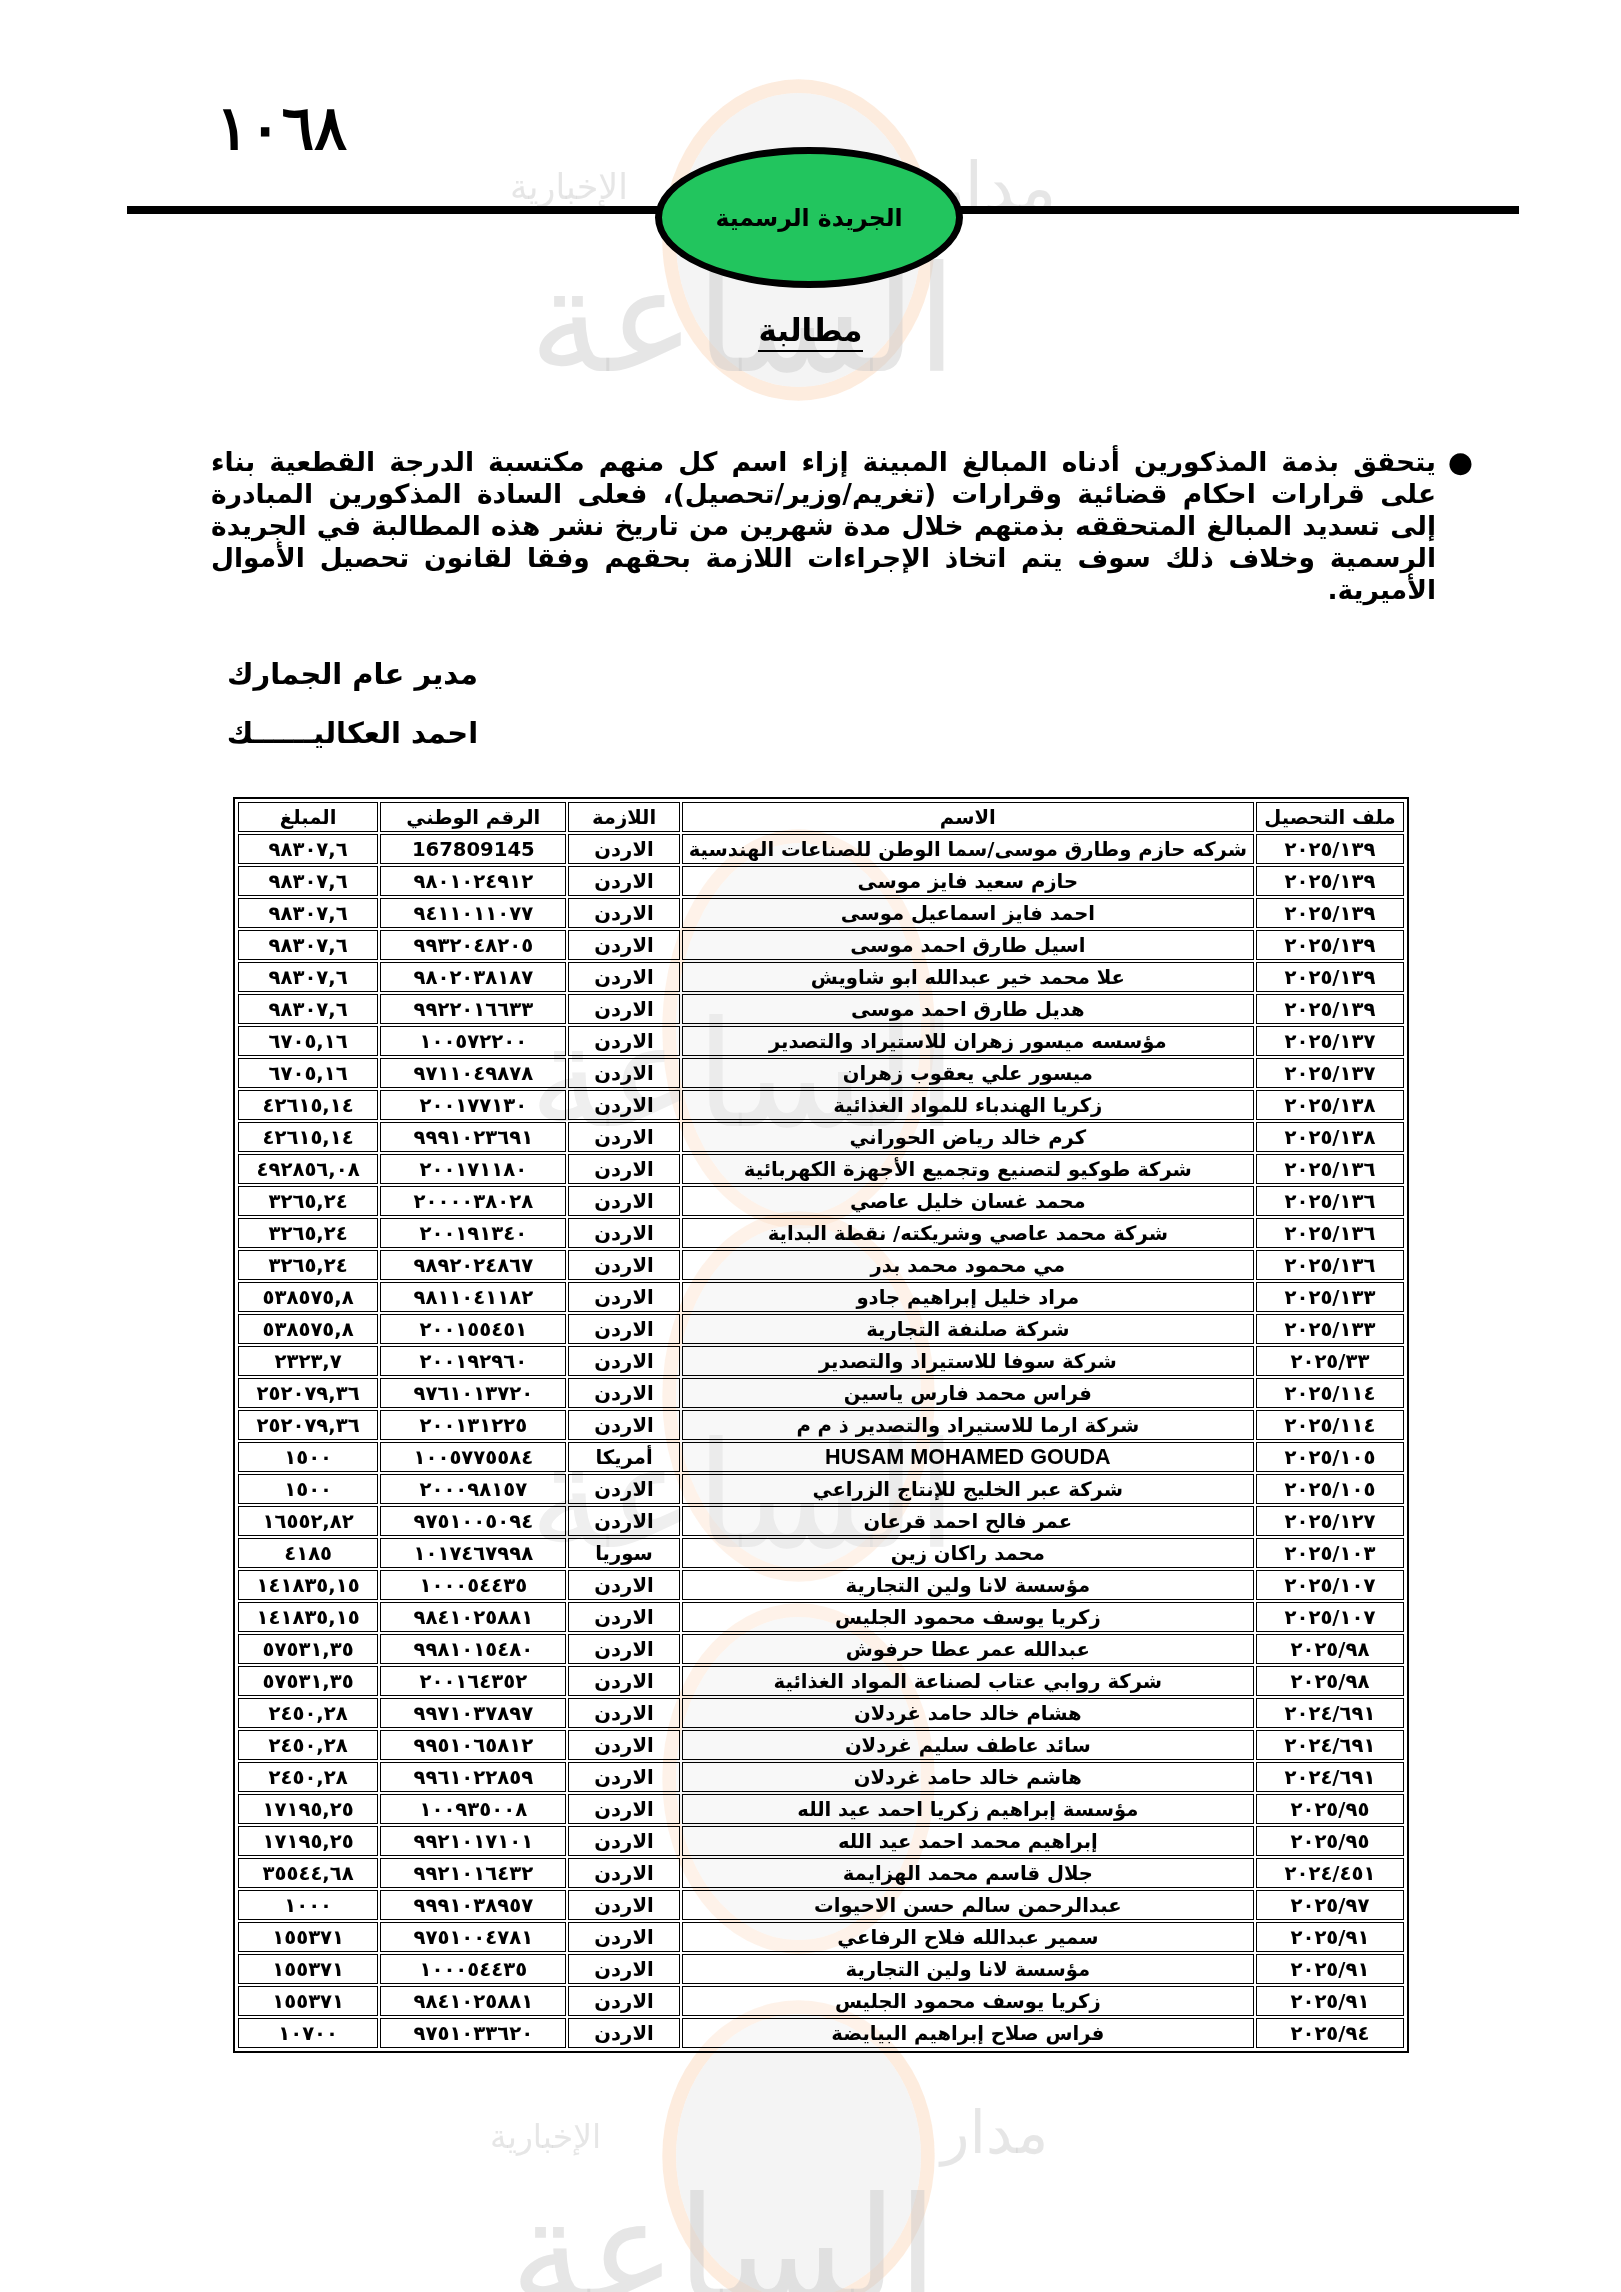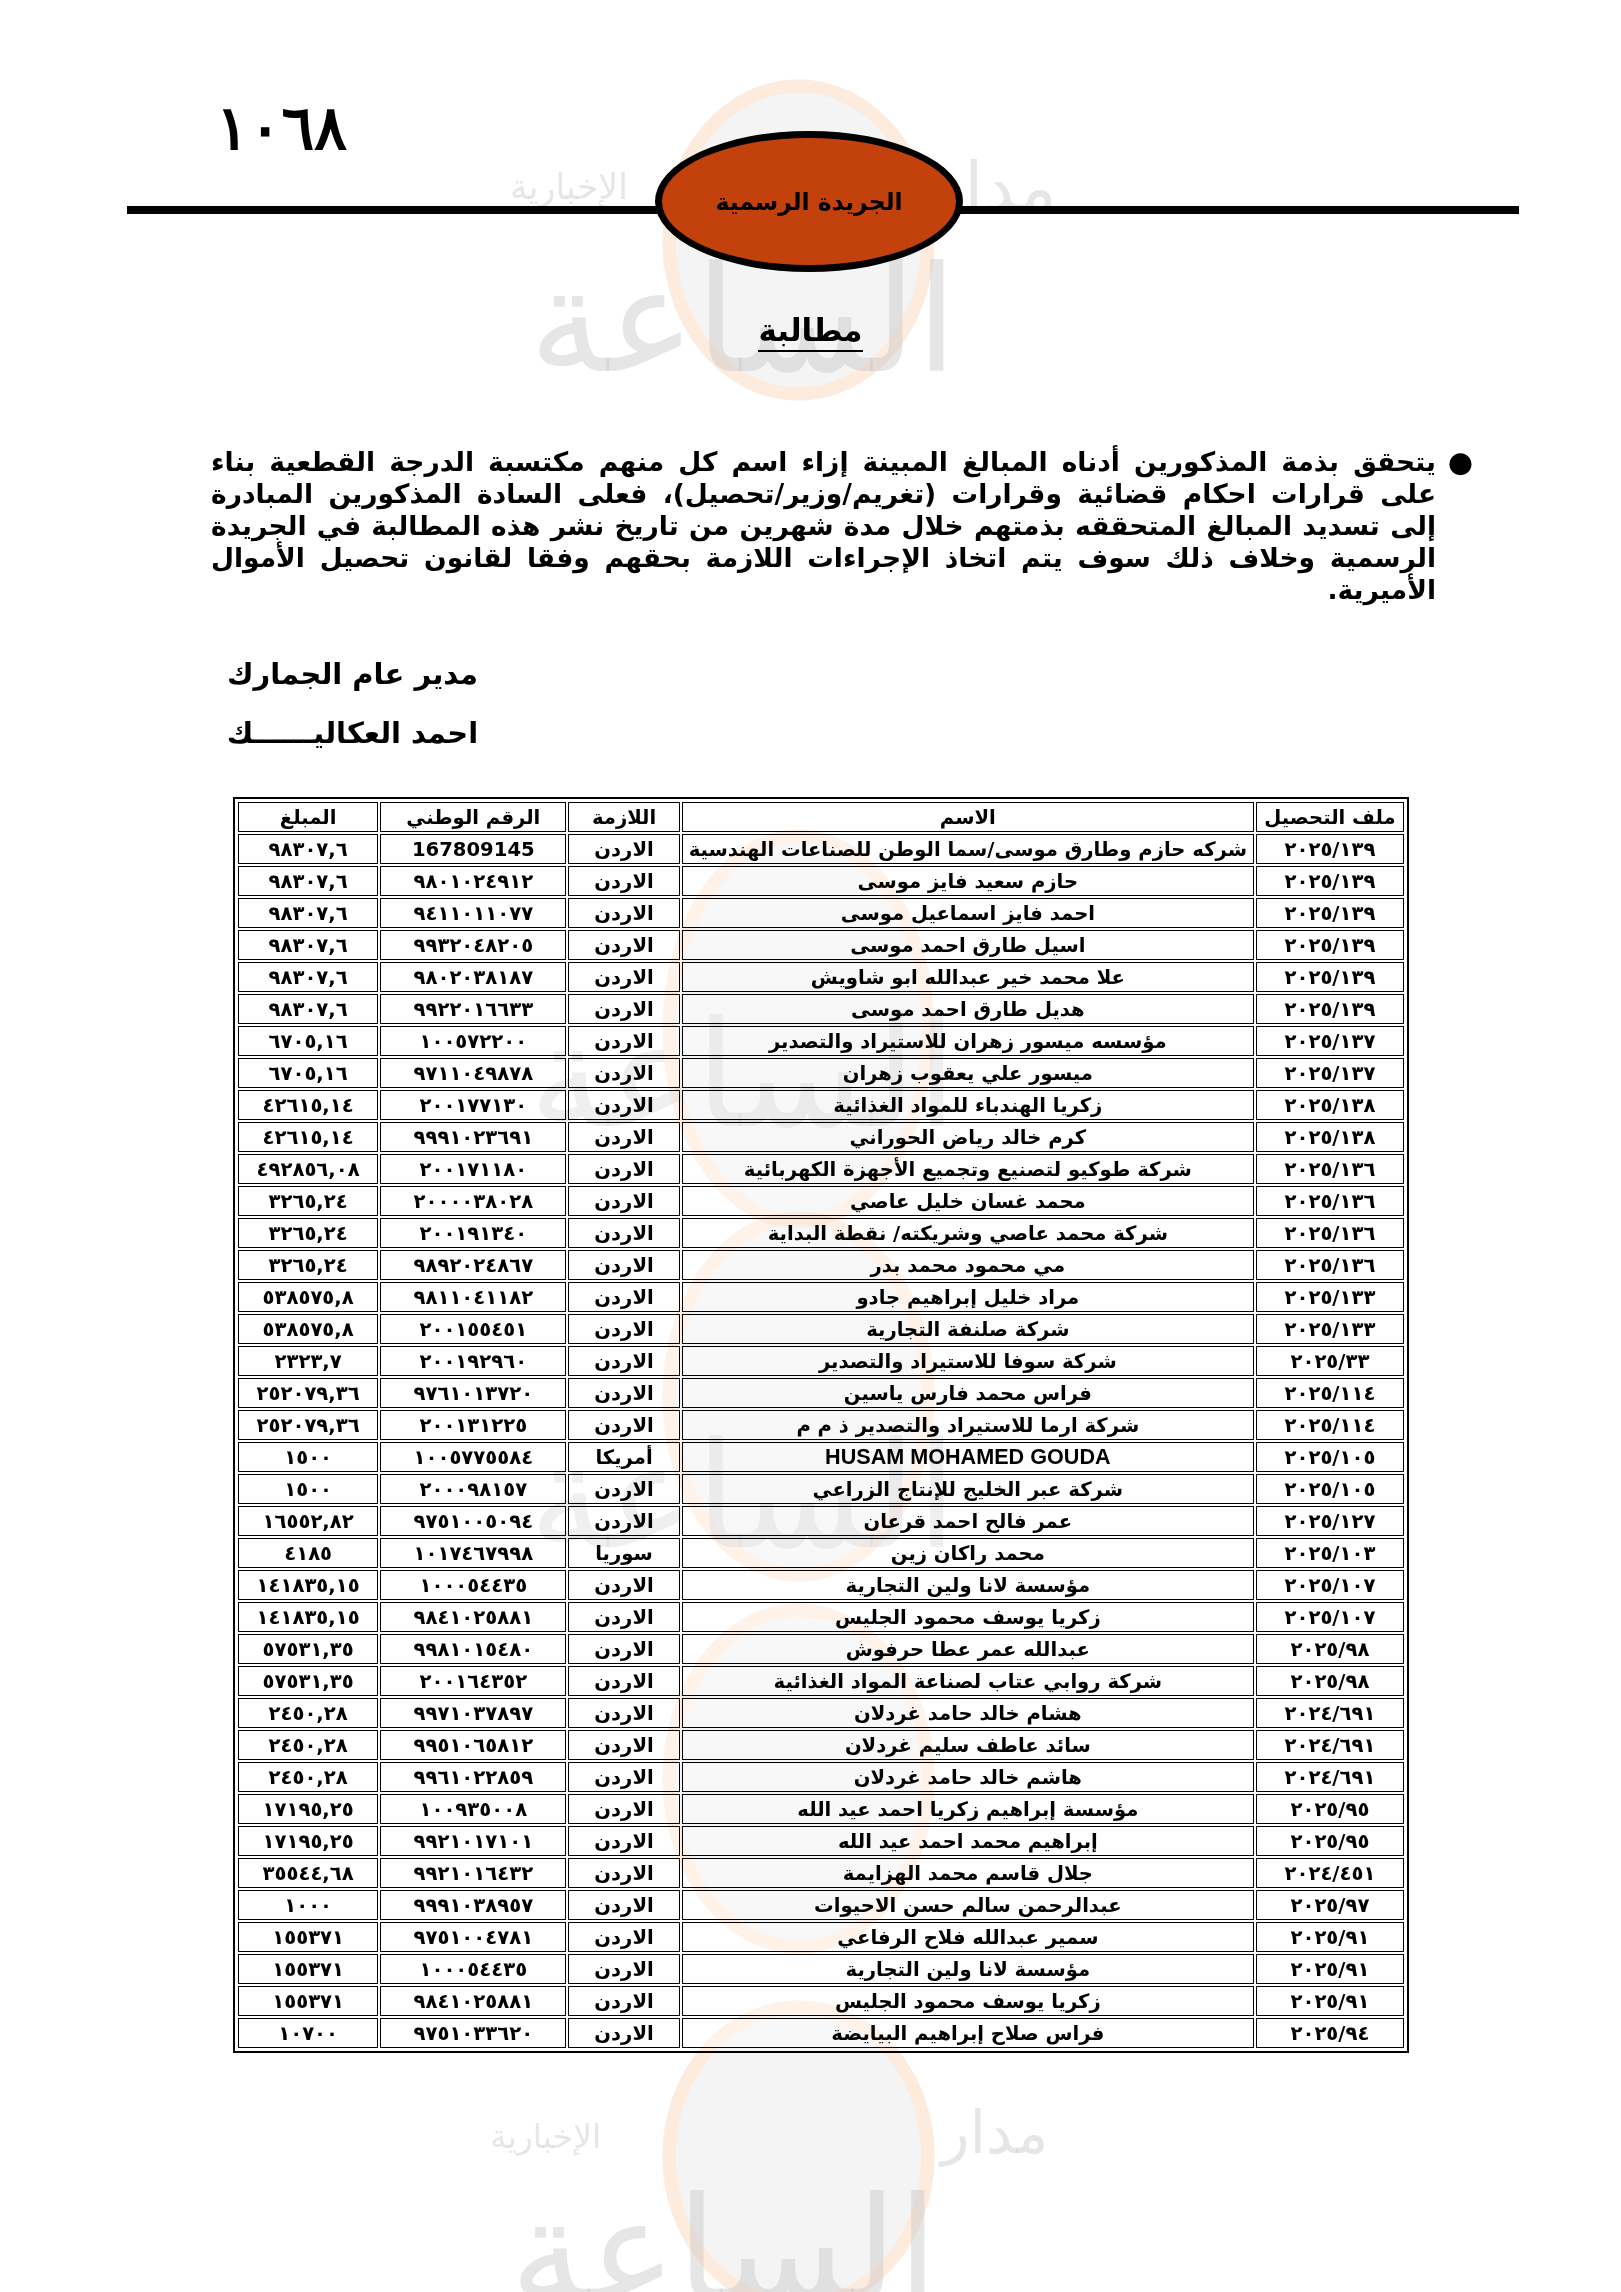--- a/index.html
+++ b/index.html
@@ -18,22 +18,22 @@
     font-family: "DejaVu Sans", sans-serif; white-space: nowrap; text-align: center;
   }
   .page-number {
     position: absolute; left: 216px; top: 92px; font-size: 61px; font-weight: bold;
     letter-spacing: 3.9px; font-family: "DejaVu Serif", serif; z-index: 2;
   }
   .header-rule {
     position: absolute; left: 127px; top: 206px; width: 1392px; height: 7.8px; background: #000; z-index: 1;
   }
   .header-oval {
-    position: absolute; left: 655px; top: 131px; width: 294px; height: 127px;
-    border: 7.8px solid #000; border-radius: 50%; background: #c2410c; z-index: 2;
+    position: absolute; left: 655px; top: 147px; width: 294px; height: 127px;
+    border: 7.8px solid #000; border-radius: 50%; background: #22c55e; z-index: 2;
     display: flex; align-items: center; justify-content: center;
   }
   .header-oval span { font-size: 23.5px; font-weight: bold; font-family: "DejaVu Sans", sans-serif; }
   .title {
     position: absolute; left: 0; width: 1621px; top: 312px; text-align: center; z-index: 2;
   }
   .title span {
     font-size: 31px; font-weight: bold; border-bottom: 2.9px double #000; padding-bottom: 2px;
   }
   .notice {

